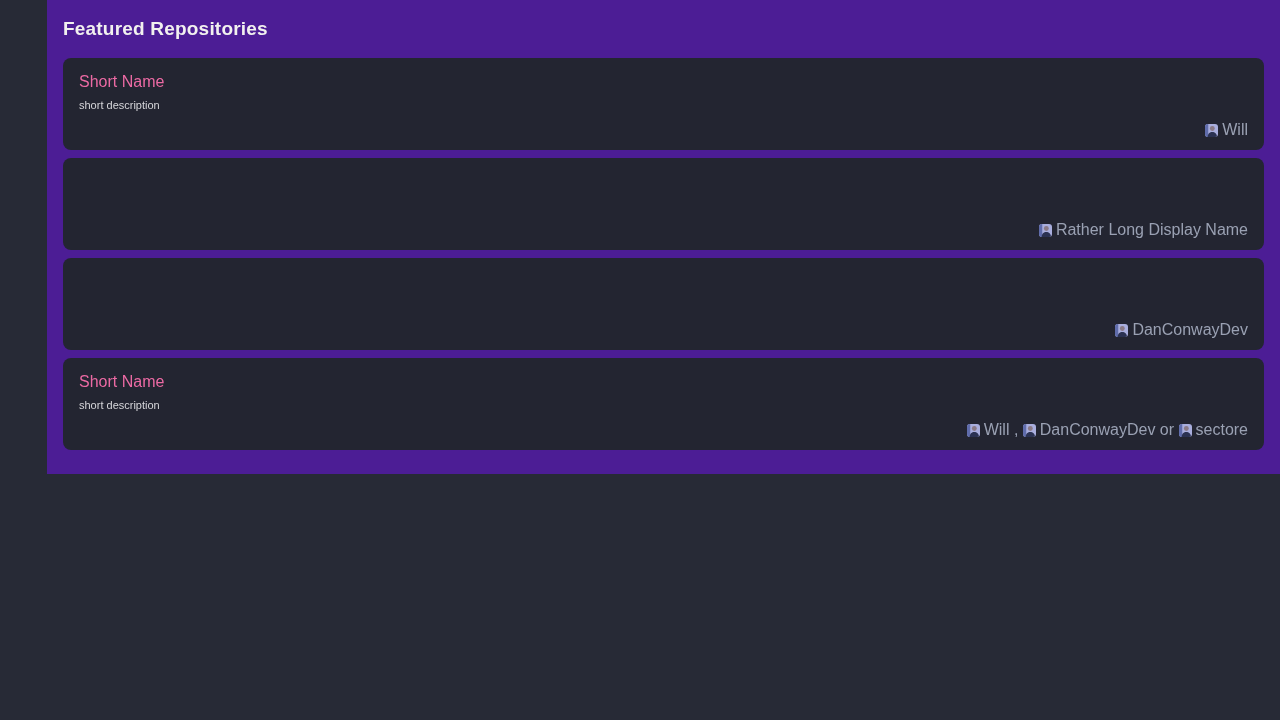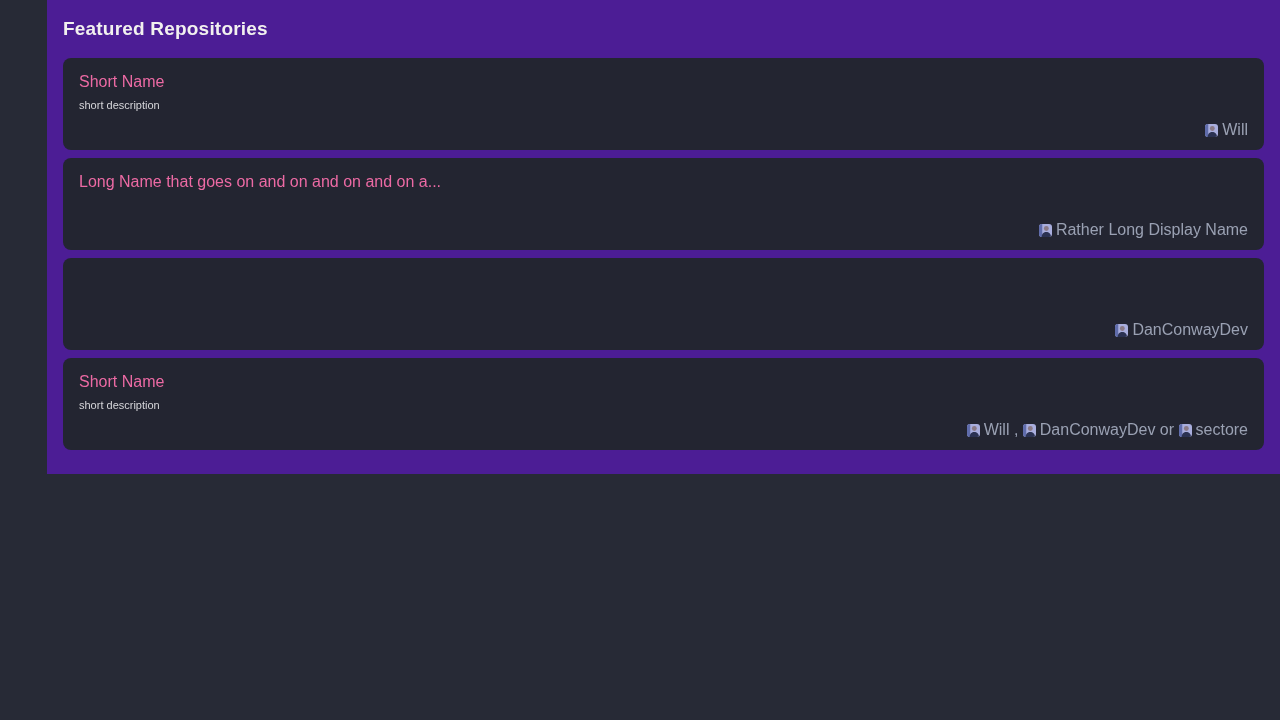--- a/index.html
+++ b/index.html
@@ -99,21 +99,20 @@
                 <circle cx="9" cy="5.6" r="3" fill="#8a7a86"></circle>
                 <path d="M3.2 16c0-4 2.8-6.2 5.8-6.2s5.8 2.2 5.8 6.2z" fill="#2b3252"></path>
               </svg>
           </span>
           <span>Will</span>
         </span>
       </div>
     </div>
 
     <div class="repo-card">
-      <div class="repo-name">Long Name that goes on and on and on and on a...</div>
       <div class="maintainer-row">
         <span class="maintainer">
           <span class="avatar">
             <svg width="13" height="13" viewBox="0 0 16 16">
                 <rect width="16" height="16" fill="#a9aedd"></rect>
                 <rect width="4" height="16" fill="#5f6cab"></rect>
                 <circle cx="9" cy="5.6" r="3" fill="#8a7a86"></circle>
                 <path d="M3.2 16c0-4 2.8-6.2 5.8-6.2s5.8 2.2 5.8 6.2z" fill="#2b3252"></path>
               </svg>
           </span>

